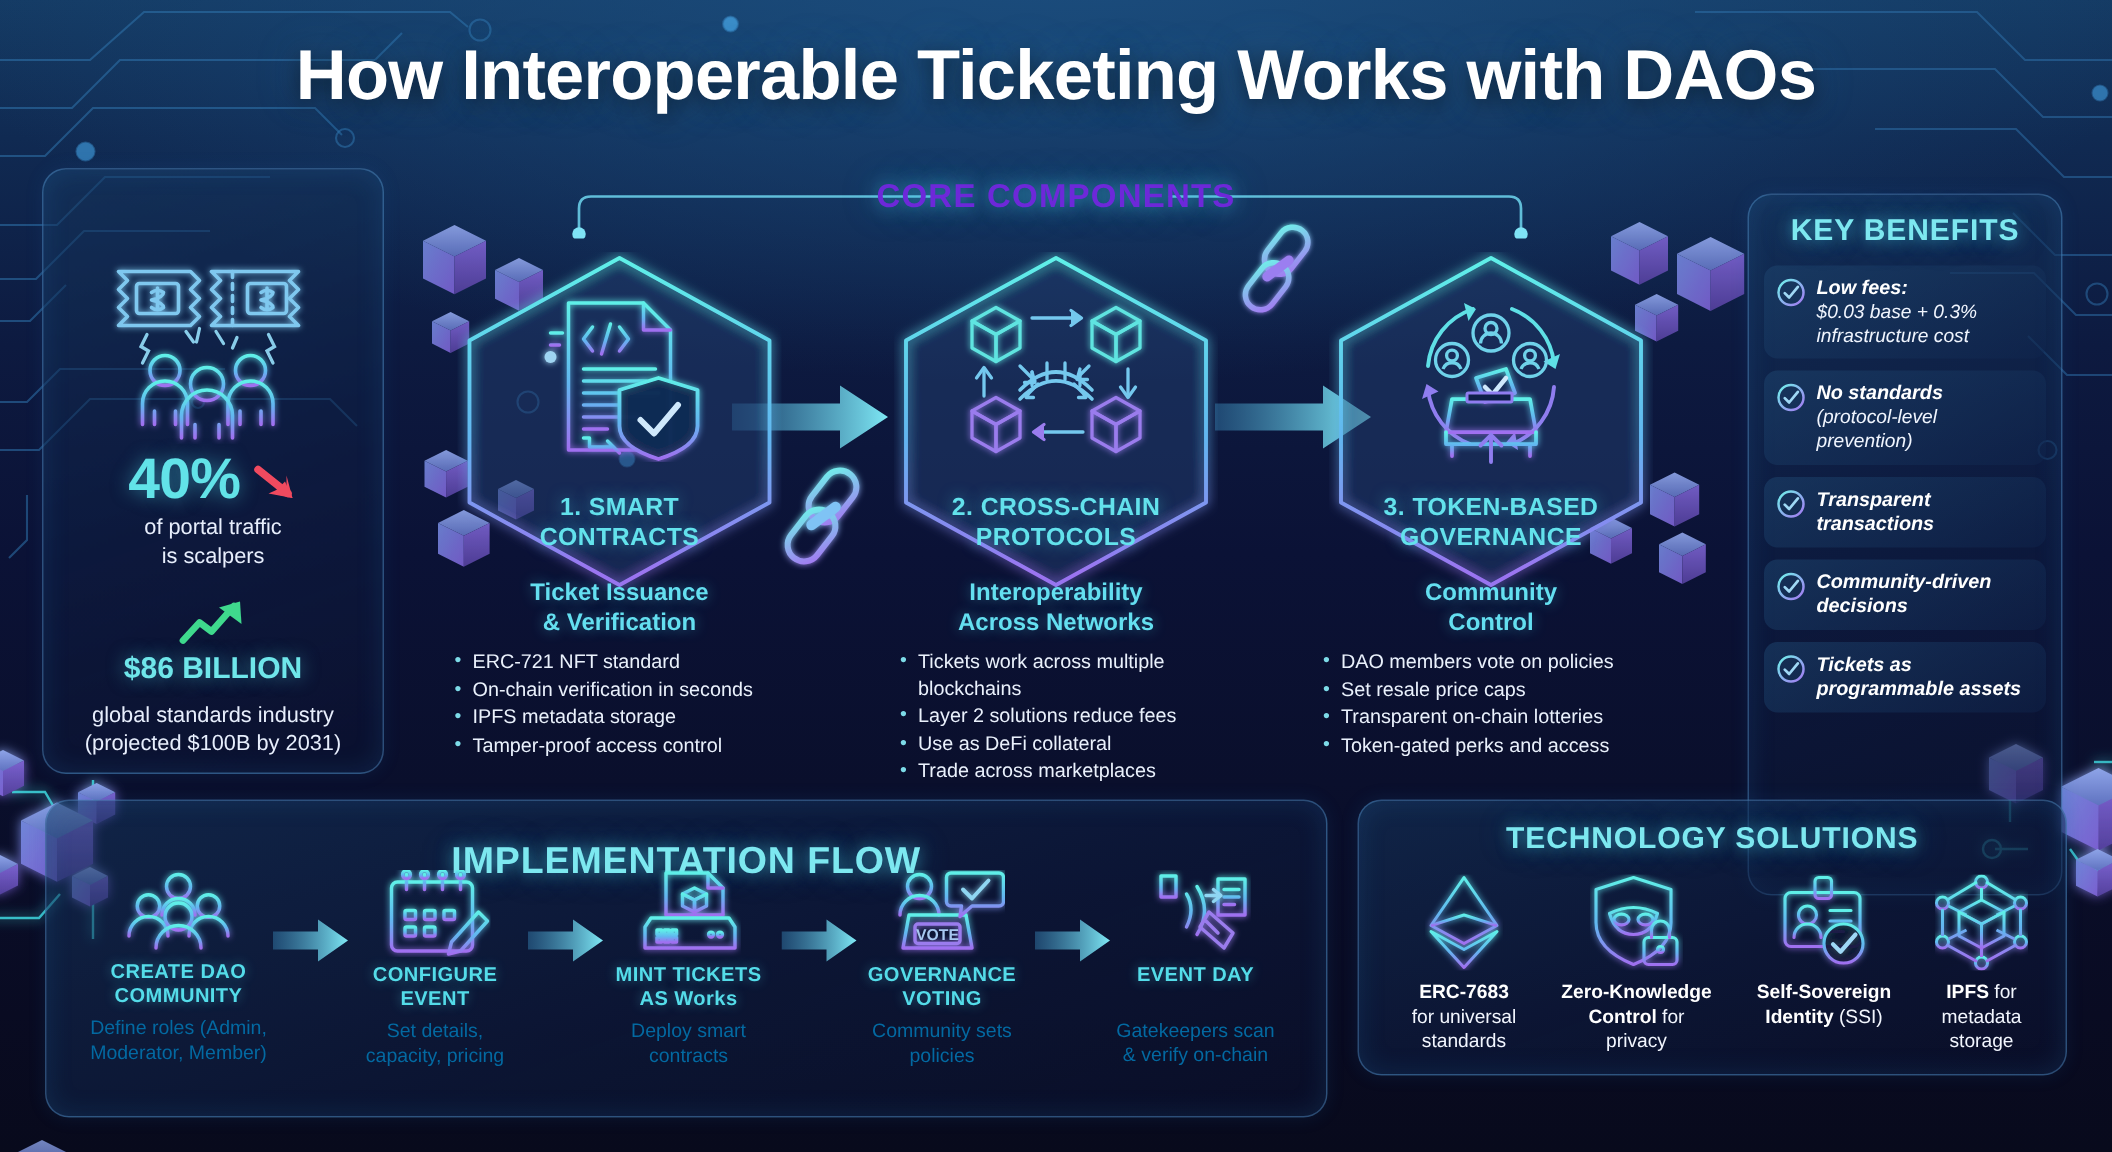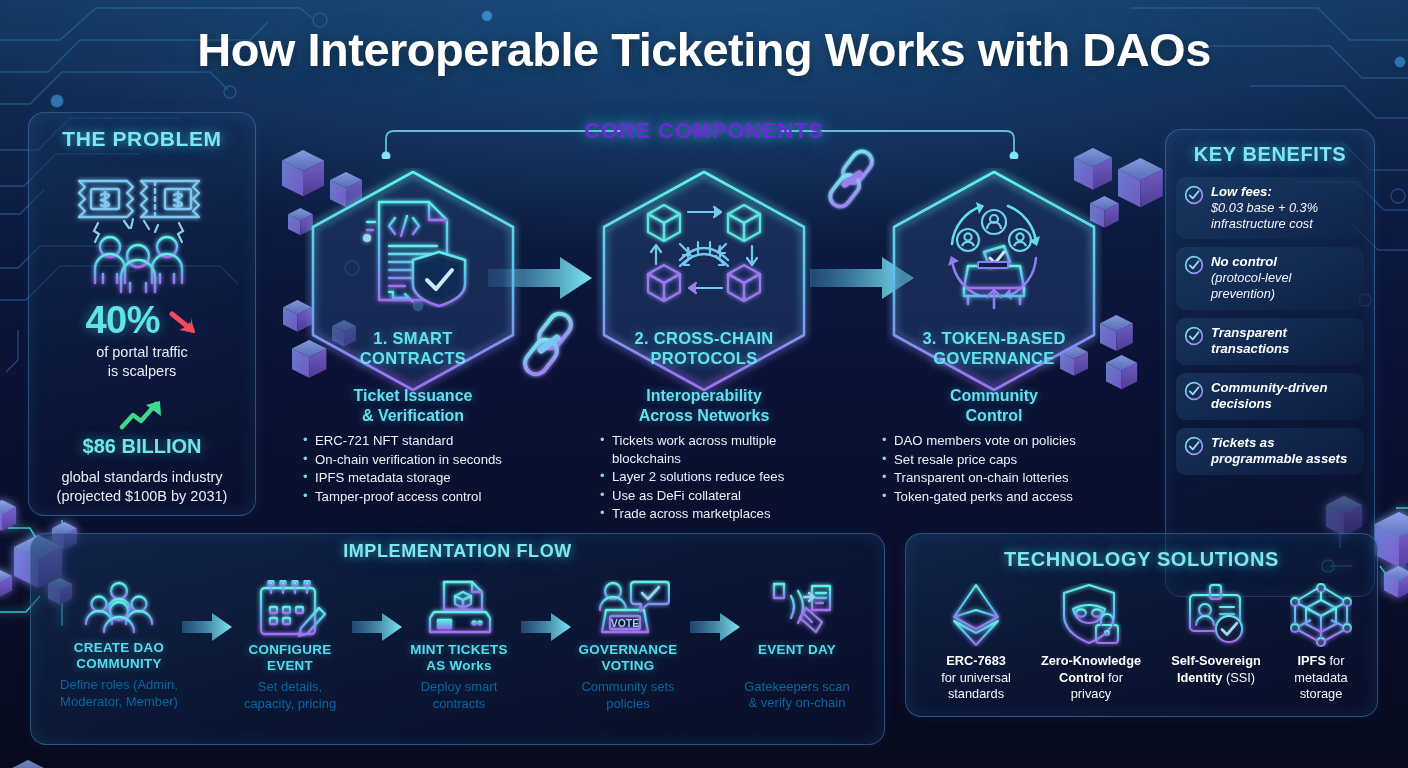--- a/index.html
+++ b/index.html
@@ -77,21 +77,21 @@
     display: flex; gap: 7px; align-items: flex-start;
     margin: 0 10px 8px 10px; padding: 7px 8px 8px 8px;
     border-radius: 9px;
     background: linear-gradient(150deg, rgba(30,70,112,.52), rgba(16,38,78,.42));
   }
   .benefit .txt { color: #f0f5fe; font-size: 12.8px; line-height: 1.22; font-style: italic; }
   .benefit .txt b { color: #ffffff; font-size: 13.2px; }
 
   
   #flow-panel { left: 30px; top: 533px; width: 855px; height: 212px; }
-  #flow-panel .panel-title { font-size: 18px; margin-top: 7px; }
+  #flow-panel .panel-title { font-size: 25px; margin-top: 26px; }
   #tech-panel { left: 905px; top: 533px; width: 473px; height: 184px; }
   #tech-panel .panel-title { font-size: 20px; margin-top: 14px; }
 
   .flow-step { position: absolute; width: 150px; text-align: center; top: 580px; }
   .flow-title { color: #54dce9; font-weight: bold; font-size: 13.4px; line-height: 1.2;
     letter-spacing: .3px; text-shadow: 0 0 8px rgba(70,210,235,.45); margin-top: 4px; }
   .flow-desc { color: #0369a1; font-size: 13px; line-height: 1.26; margin-top: 5px; }
 
   .tech-item { position: absolute; width: 112px; text-align: center; top: 583px; }
   .tech-txt { color: #f2f6fe; font-size: 12.8px; line-height: 1.3; margin-top: 6px; }
@@ -307,21 +307,20 @@
   <g transform="translate(10,760) scale(.9)" opacity=".8">
     <path d="M0 10 L20 0 L40 10 L20 20 Z" fill="url(#gCubeB)"></path>
   </g>
 </svg>
 
 <div style="position:absolute;left:0;right:0;top:22px;text-align:center;font-size:47px;font-weight:bold;color:#ffffff;letter-spacing:-.5px;text-shadow:0 3px 14px rgba(0,0,0,.55), 0 0 30px rgba(90,180,230,.25);">
   <span>How Interoperable Ticketing Works with DAOs</span>
 </div>
 
 <section class="panel" id="problem-panel">
-  <div class="panel-title">THE PROBLEM</div>
 
   <svg style="position:absolute;left:50%;top:48px;transform:translateX(-50%);" width="150" height="135" viewBox="0 0 150 135">
     <g fill="none" stroke="#7fc8ef" stroke-width="2.4" stroke-linejoin="round" stroke-linecap="round" filter="url(#tinyGlow)">
       <path d="M12 20 L60 20 L66 26 L60 32 L66 38 L60 44 L66 50 L60 56 L12 56 L18 50 L12 44 L18 38 L12 32 L18 26 Z"></path>
       <rect x="24" y="28" width="28" height="20" rx="2"></rect>
       <path d="M38 31 v14 M34 34 q4 -3 8 0 q0 3 -8 5 q8 2 8 5 q-4 3 -8 0"></path>
       <path d="M74 20 L132 20 L126 26 L132 32 L126 38 L132 44 L126 50 L132 56 L74 56 L80 50 L74 44 L80 38 L74 32 L80 26 Z"></path>
       <path d="M88 20 v36" stroke-dasharray="4 4"></path>
       <rect x="98" y="28" width="26" height="20" rx="2"></rect>
       <path d="M111 31 v14 M107 34 q4 -3 8 0 q0 3 -8 5 q8 2 8 5 q-4 3 -8 0"></path>
@@ -558,21 +557,21 @@
         <circle cx="12" cy="12" r="10" fill="none" stroke="url(#gCyPuH)" stroke-width="2"></circle>
         <path d="M7 12.5 L10.5 16 L17.5 7.5" fill="none" stroke="#9fd8f5" stroke-width="2.2" stroke-linecap="round" stroke-linejoin="round"></path>
       </svg>
       <div class="txt"><b>Low fees:</b><br><span>$0.03 base + 0.3% infrastructure cost</span></div>
     </div>
     <div class="benefit">
       <svg width="20" height="20" viewBox="0 0 24 24" style="flex:0 0 20px;margin-top:1px;">
         <circle cx="12" cy="12" r="10" fill="none" stroke="url(#gCyPuH)" stroke-width="2"></circle>
         <path d="M7 12.5 L10.5 16 L17.5 7.5" fill="none" stroke="#9fd8f5" stroke-width="2.2" stroke-linecap="round" stroke-linejoin="round"></path>
       </svg>
-      <div class="txt"><b>No control</b><br><span>(protocol-level prevention)</span></div>
+      <div class="txt"><b>No standards</b><br><span>(protocol-level prevention)</span></div>
     </div>
     <div class="benefit">
       <svg width="20" height="20" viewBox="0 0 24 24" style="flex:0 0 20px;margin-top:1px;">
         <circle cx="12" cy="12" r="10" fill="none" stroke="url(#gCyPuH)" stroke-width="2"></circle>
         <path d="M7 12.5 L10.5 16 L17.5 7.5" fill="none" stroke="#9fd8f5" stroke-width="2.2" stroke-linecap="round" stroke-linejoin="round"></path>
       </svg>
       <div class="txt"><b>Transparent transactions</b></div>
     </div>
     <div class="benefit">
       <svg width="20" height="20" viewBox="0 0 24 24" style="flex:0 0 20px;margin-top:1px;">

